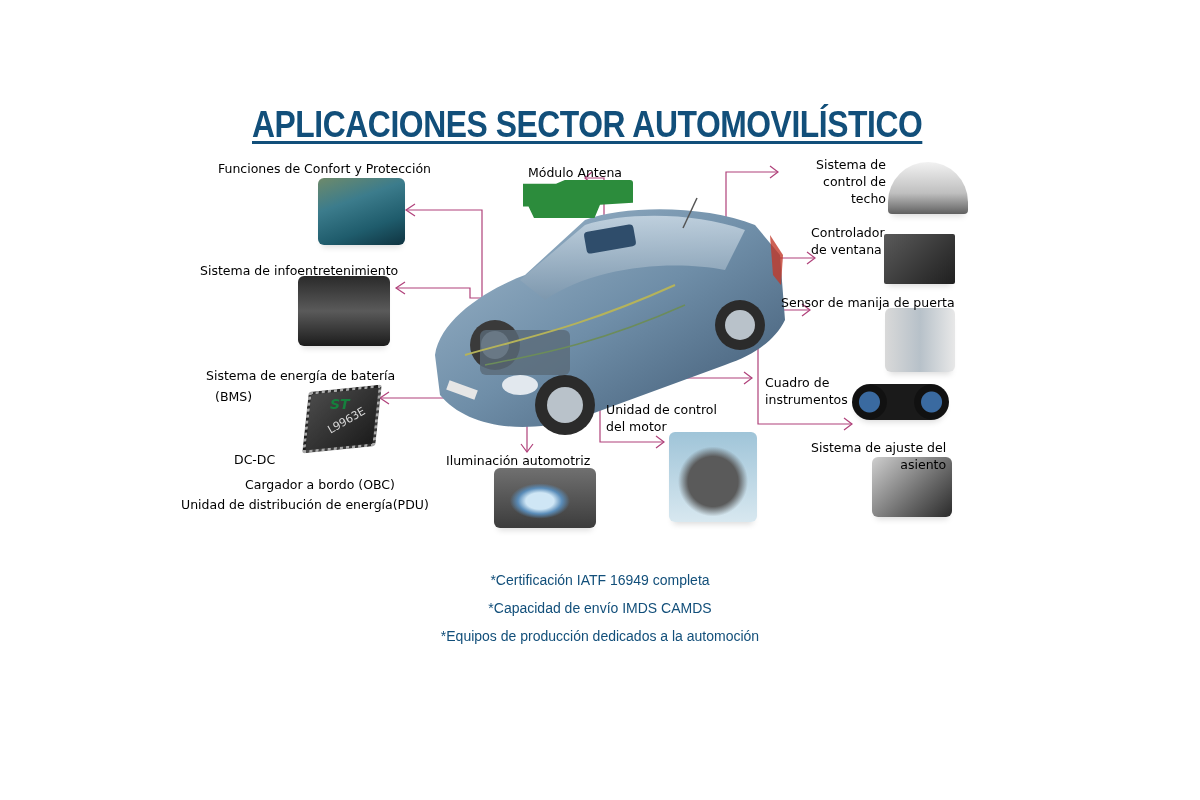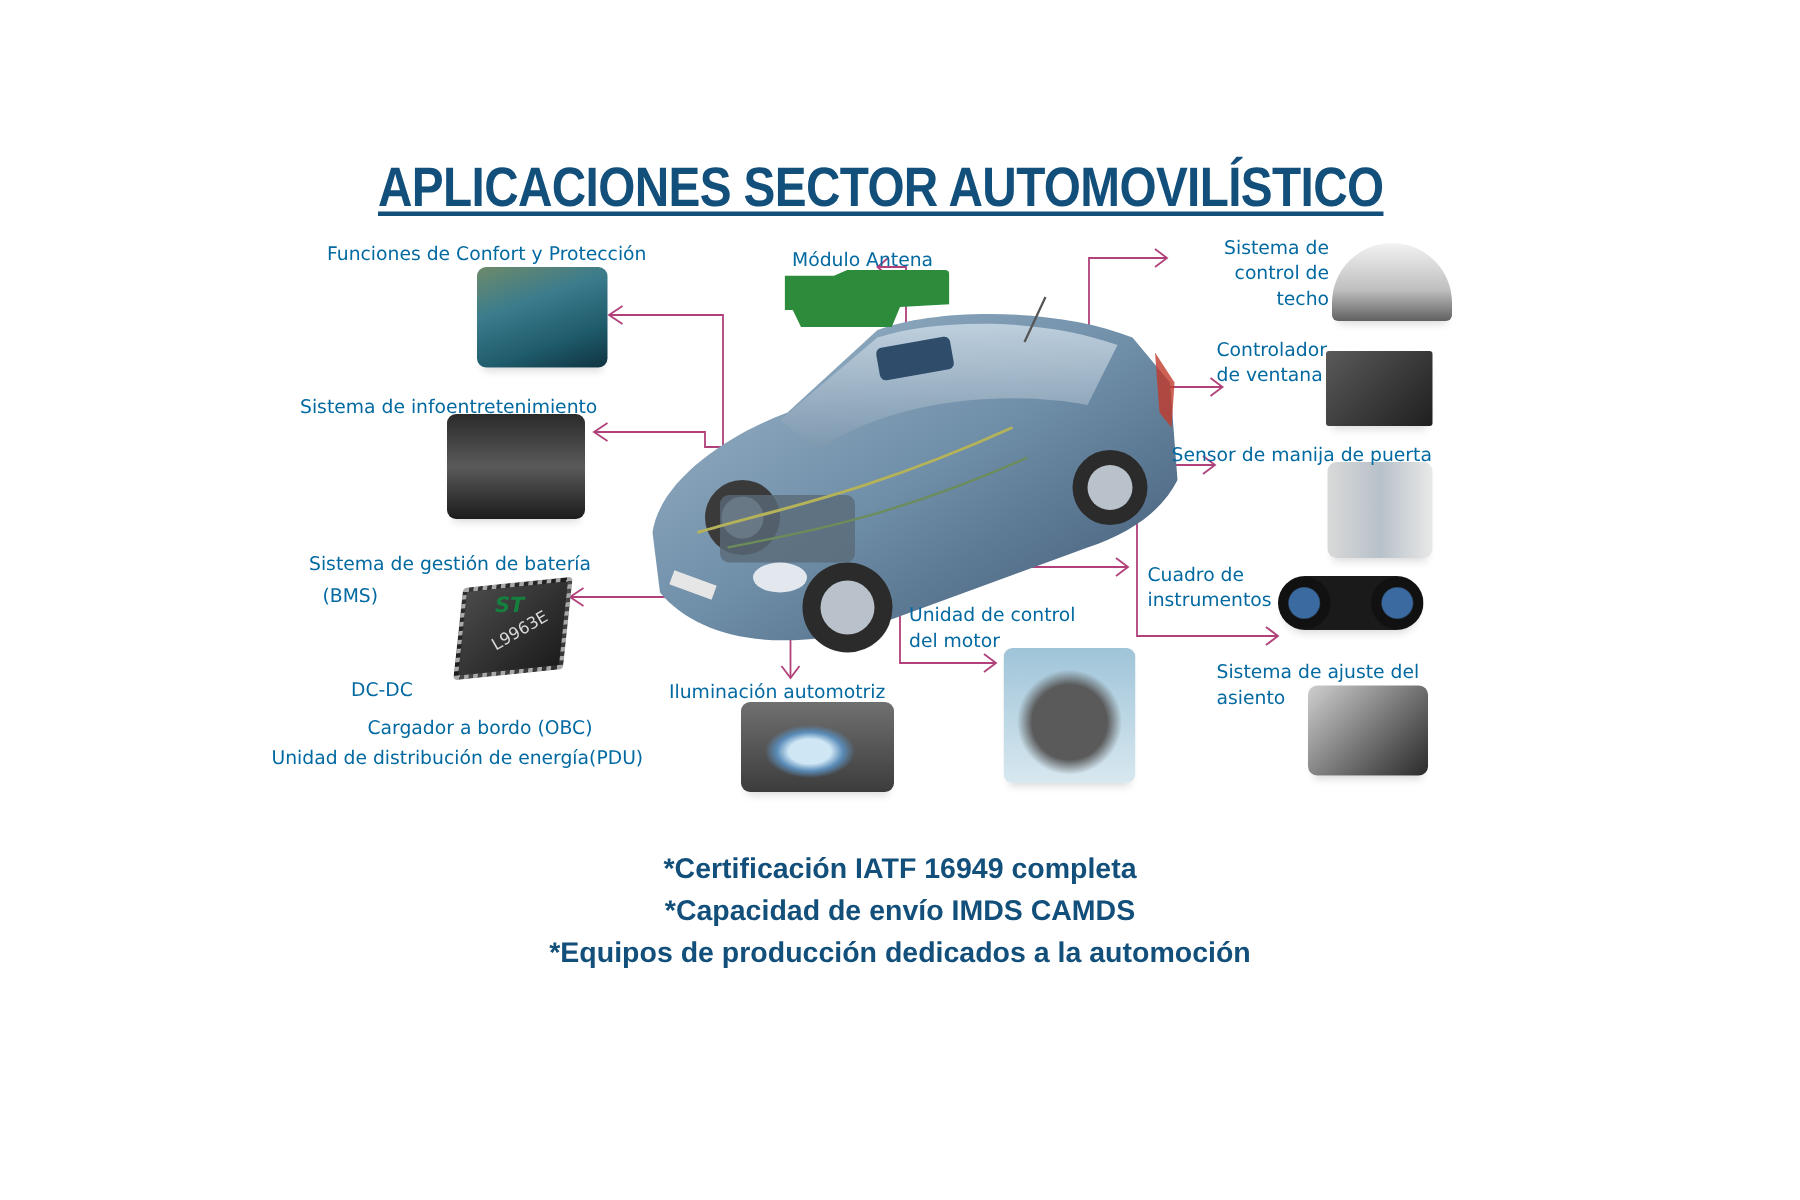--- a/index.html
+++ b/index.html
@@ -7,34 +7,34 @@
     width: 1200px; height: 800px; background: #ffffff; position: relative; overflow: hidden;
     font-family: "DejaVu Sans", sans-serif;
   }
   .title {
     position: absolute; left: 252px; top: 104px; width: 696px;
     font-family: "Liberation Sans", sans-serif; font-weight: bold; font-size: 37px;
     color: #124f7a; letter-spacing: -0.5px; text-decoration: underline; text-underline-offset: 4px;
     text-decoration-thickness: 3px; white-space: nowrap; transform: scaleX(0.86); transform-origin: left top;
   }
   .label {
-    position: absolute; font-size: 12.5px; color: #0369a1; white-space: nowrap; line-height: 17px;
+    position: absolute; font-size: 12.5px; color: #000000; white-space: nowrap; line-height: 17px;
   }
   .label.right { text-align: right; }
   .thumb {
     position: absolute; border-radius: 6px; overflow: hidden;
     box-shadow: 0 6px 6px -4px rgba(0,0,0,0.15);
   }
   .car-area {
     position: absolute; left: 425px; top: 180px; width: 365px; height: 265px;
   }
   .lines { position: absolute; left: 0; top: 0; width: 1200px; height: 800px; pointer-events: none; }
   .bullets {
     position: absolute; left: 300px; top: 566px; width: 600px; text-align: center;
-    font-family: "Liberation Sans", sans-serif; font-weight: bold; font-size: 19px; color: #124f7a; line-height: 28px;
+    font-family: "Liberation Sans", sans-serif; font-weight: normal; font-size: 14px; color: #124f7a; line-height: 28px;
   }
   .bullets div { white-space: nowrap; }
 </style>
 </head>
 <body>
 
 <div class="title">APLICACIONES SECTOR AUTOMOVILÍSTICO</div>
 
 <svg class="lines" viewBox="0 0 1200 800">
   <g fill="none" stroke="#b0417a" stroke-width="1.2">
@@ -140,34 +140,34 @@
 </div>
 
 <div class="label" style="left:811px;top:224px;">
   <div>Controlador</div>
   <div>de ventana</div>
 </div>
 
 <div class="label" style="left:200px;top:262px;">Sistema de infoentretenimiento</div>
 <div class="label" style="left:781px;top:294px;">Sensor de manija de puerta</div>
 
-<div class="label" style="left:206px;top:367px;">Sistema de gestión de batería</div>
+<div class="label" style="left:206px;top:367px;">Sistema de energía de batería</div>
 <div class="label" style="left:215px;top:388px;">(BMS)</div>
 
 <div class="label" style="left:765px;top:374px;">
   <div>Cuadro de</div>
   <div>instrumentos</div>
 </div>
 
 <div class="label" style="left:606px;top:401px;width:116px;">
   <div>Unidad de control</div>
   <div>del motor</div>
 </div>
 
-<div class="label" style="left:811px;top:439px;">
+<div class="label" style="left:811px;top:439px;text-align:right;">
   <div>Sistema de ajuste del</div>
   <div>asiento</div>
 </div>
 
 <div class="label" style="left:234px;top:451px;text-align:right;">DC-DC</div>
 <div class="label" style="left:446px;top:452px;">Iluminación automotriz</div>
 <div class="label" style="left:245px;top:476px;">Cargador a bordo (OBC)</div>
 <div class="label" style="left:181px;top:496px;">Unidad de distribución de energía(PDU)</div>
 
 <div class="bullets">

